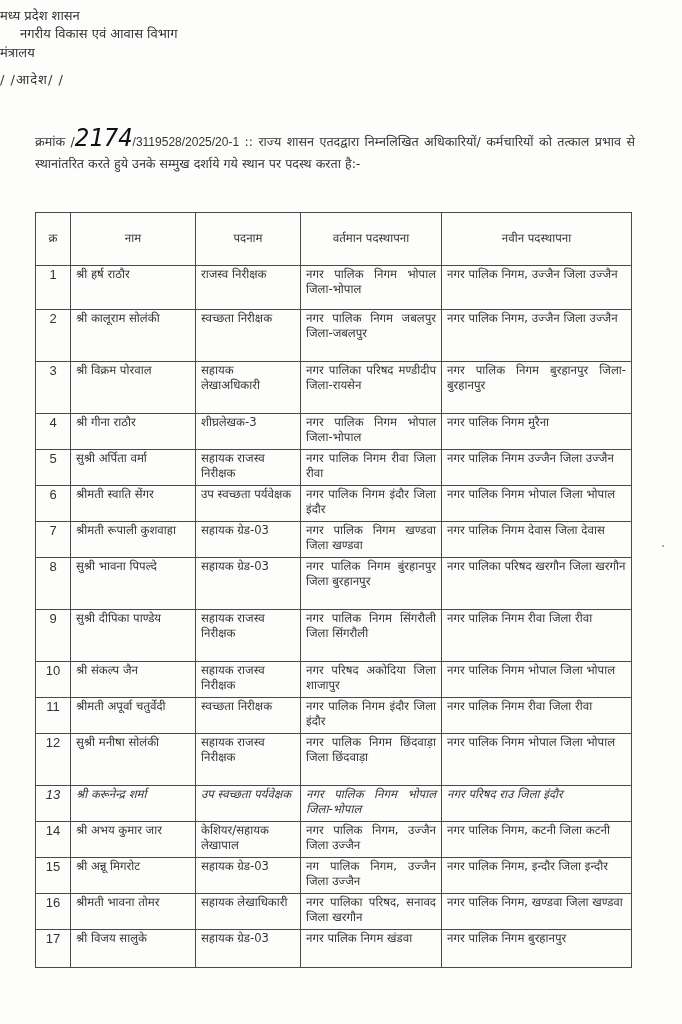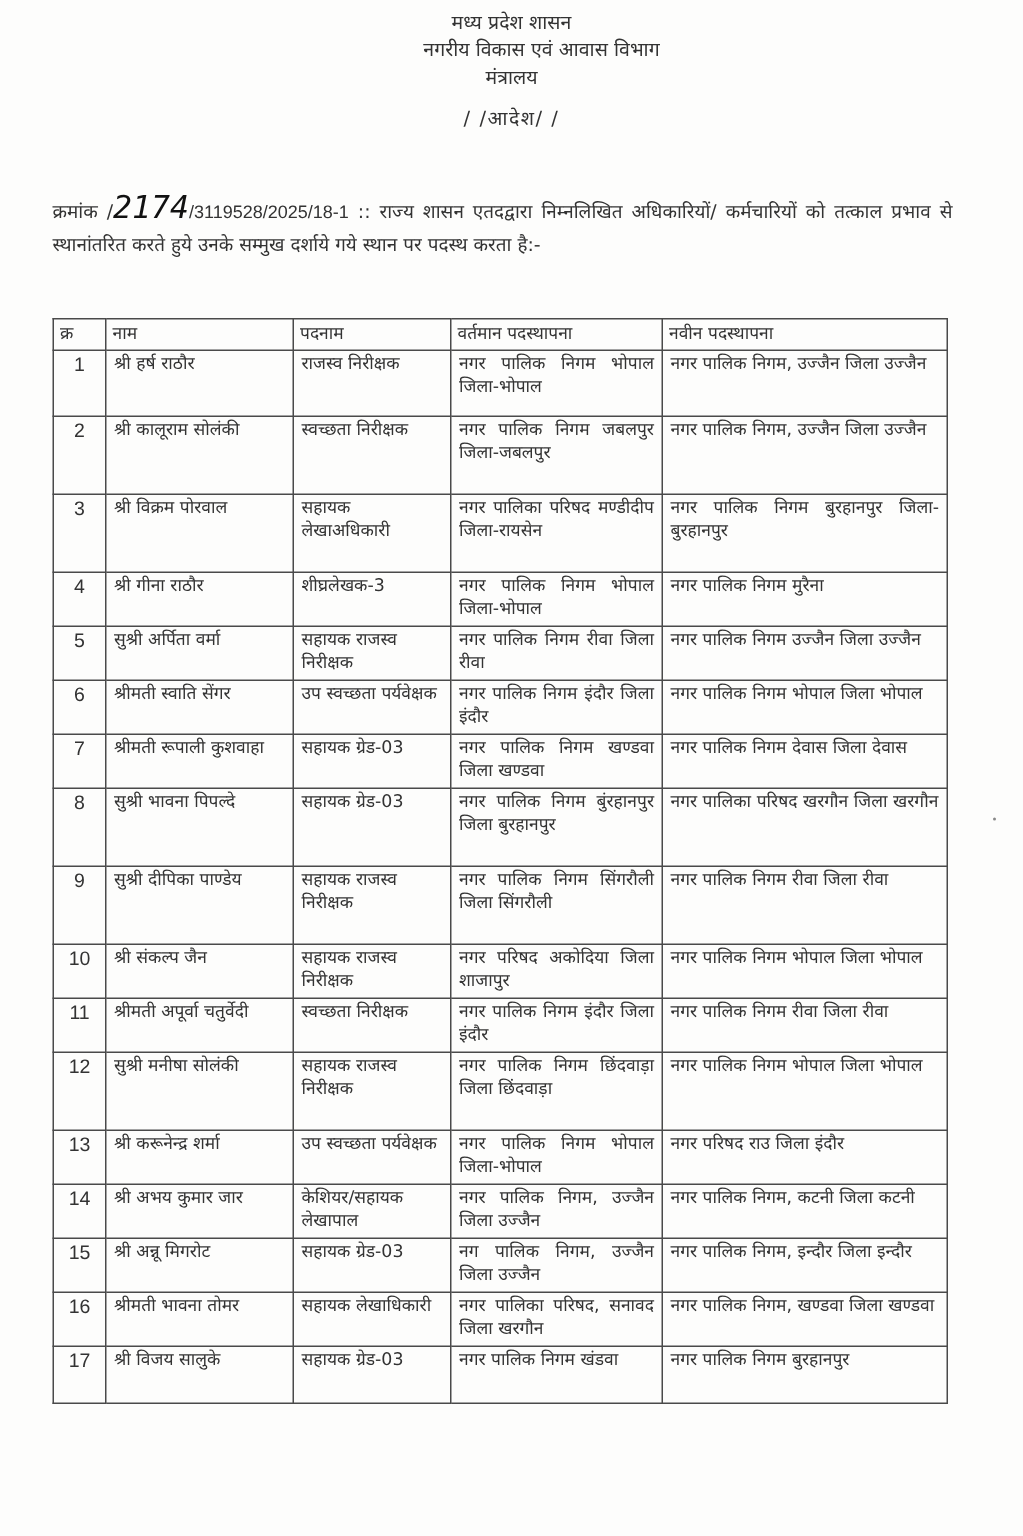--- a/index.html
+++ b/index.html
@@ -1,50 +1,50 @@
 <!DOCTYPE html>
 <html><head>
 <meta charset="utf-8">
 <style>
   html, body { margin:0; padding:0; background:#ffffff; }
   body { width:682px; height:1024px; overflow:hidden; position:relative;
          font-family:"DejaVu Sans", sans-serif; color:#2a2a2a; }
   .page { position:absolute; left:0; top:0; width:682px; height:1024px; background:#fdfdfc; }
-  .hdr { position:absolute; left:0; width:682px; text-align:center; font-size:13px; line-height:16px; color:#333; }
+  .hdr { position:absolute; left:0; width:682px; font-size:13px; line-height:16px; color:#333; }
   .h1 { top:8px; } .h2 { top:26px;margin-left:20px; } .h3 { top:45px; } .h4 { top:72px; letter-spacing:1px; }
   .dateline { position:absolute; left:448px; top:92px; font-size:13px; color:#333;
               border-bottom:1px solid #555; padding-bottom:1px; white-space:nowrap; }
   .dateline .hand { font-family:"DejaVu Sans Mono", monospace; font-size:16px; color:#222; }
   .intro { position:absolute; left:35px; top:128px; width:600px; font-size:12.6px; line-height:21px; color:#333; text-align:justify; }
-  .intro .ref-hand { font-family:"DejaVu Sans Mono", monospace; font-size:21px; font-style:italic; color:#111; }
+  .intro .ref-hand { font-family:"DejaVu Sans Mono", monospace; font-size:24px; font-style:italic; color:#111; }
   .intro .ref-num { font-family:"Liberation Sans", sans-serif; font-size:12px; }
   table.t { position:absolute; left:35px; top:212px; width:596px; border-collapse:collapse;
             font-size:11.6px; color:#333; table-layout:fixed; }
   table.t td, table.t th { border:1.2px solid #4a4a4a; vertical-align:top; padding:1px 5px; line-height:15.5px; font-weight:normal; }
-  table.t th { text-align:left; padding:2px 4px; }
+  table.t th { text-align:center; padding:18px 4px; }
   td.sn { text-align:center; vertical-align:middle; font-family:"Liberation Sans", sans-serif; font-size:13px; padding:0; }
   td.nm { text-align:justify; text-align-last:auto; }
   td.ds { text-align:left; }
   td.cur { text-align:justify; }
   td.nw { text-align:justify; }
   .dot { position:absolute; left:662px; top:545px; width:2px; height:2px; background:#888; border-radius:1px; }
 </style>
 </head>
 <body>
 
 <div class="page">
 
   <div class="hdr h1">मध्य प्रदेश शासन</div>
   <div class="hdr h2">नगरीय विकास एवं आवास विभाग</div>
   <div class="hdr h3">मंत्रालय</div>
   <div class="hdr h4">/ /आदेश/ /</div>
 
 
   <div class="intro">
-    <span>क्रमांक /</span><span class="ref-hand">2174</span><span class="ref-num">/3119528/2025/18-1</span><span> :: राज्य शासन एतदद्वारा निम्नलिखित अधिकारियों/ कर्मचारियों को तत्काल प्रभाव से स्थानांतरित करते हुये उनके सम्मुख दर्शाये गये स्थान पर पदस्थ करता है:-</span>
+    <span>क्रमांक /</span><span class="ref-hand">2174</span><span class="ref-num">/3119528/2025/20-1</span><span> :: राज्य शासन एतदद्वारा निम्नलिखित अधिकारियों/ कर्मचारियों को तत्काल प्रभाव से स्थानांतरित करते हुये उनके सम्मुख दर्शाये गये स्थान पर पदस्थ करता है:-</span>
   </div>
 
   <table class="t">
     <colgroup>
       <col style="width:35px">
         <col style="width:125px">
         <col style="width:105px">
         <col style="width:141px">
         <col style="width:190px">
     </colgroup>
@@ -135,21 +135,21 @@
           <td class="cur">नगर पालिक निगम इंदौर जिला इंदौर</td>
           <td class="nw">नगर पालिक निगम रीवा जिला रीवा</td>
         </tr>
         <tr style="height: 52px;">
           <td class="sn">12</td>
           <td class="nm">सुश्री मनीषा सोलंकी</td>
           <td class="ds">सहायक राजस्व निरीक्षक</td>
           <td class="cur">नगर पालिक निगम छिंदवाड़ा जिला छिंदवाड़ा</td>
           <td class="nw">नगर पालिक निगम भोपाल जिला भोपाल</td>
         </tr>
-        <tr style="height: 36px;">
+        <tr style="height: 36px; font-style: italic;">
           <td class="sn">13</td>
           <td class="nm">श्री करूनेन्द्र शर्मा</td>
           <td class="ds">उप स्वच्छता पर्यवेक्षक</td>
           <td class="cur">नगर पालिक निगम भोपाल जिला-भोपाल</td>
           <td class="nw">नगर परिषद राउ जिला इंदौर</td>
         </tr>
         <tr style="height: 36px;">
           <td class="sn">14</td>
           <td class="nm">श्री अभय कुमार जार</td>
           <td class="ds">केशियर/सहायक लेखापाल</td>

